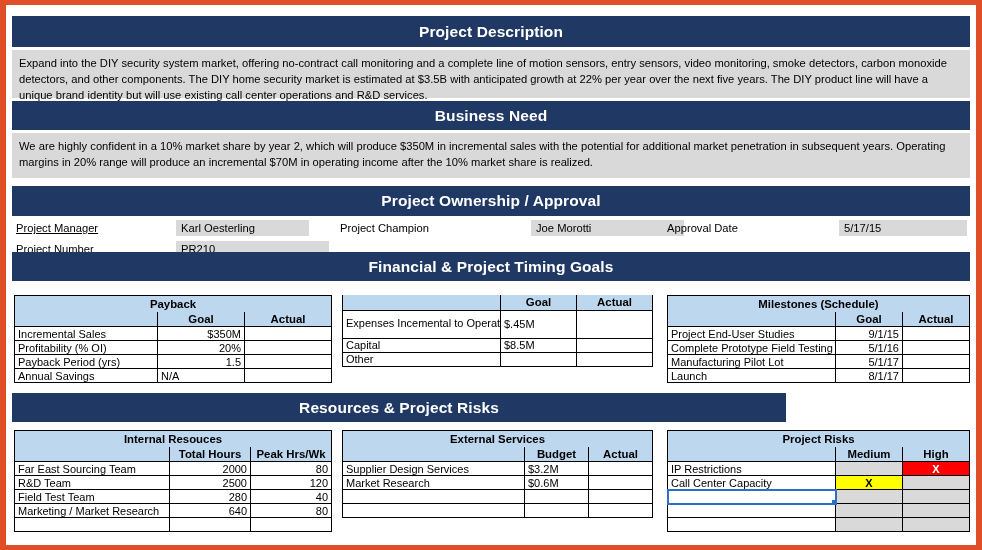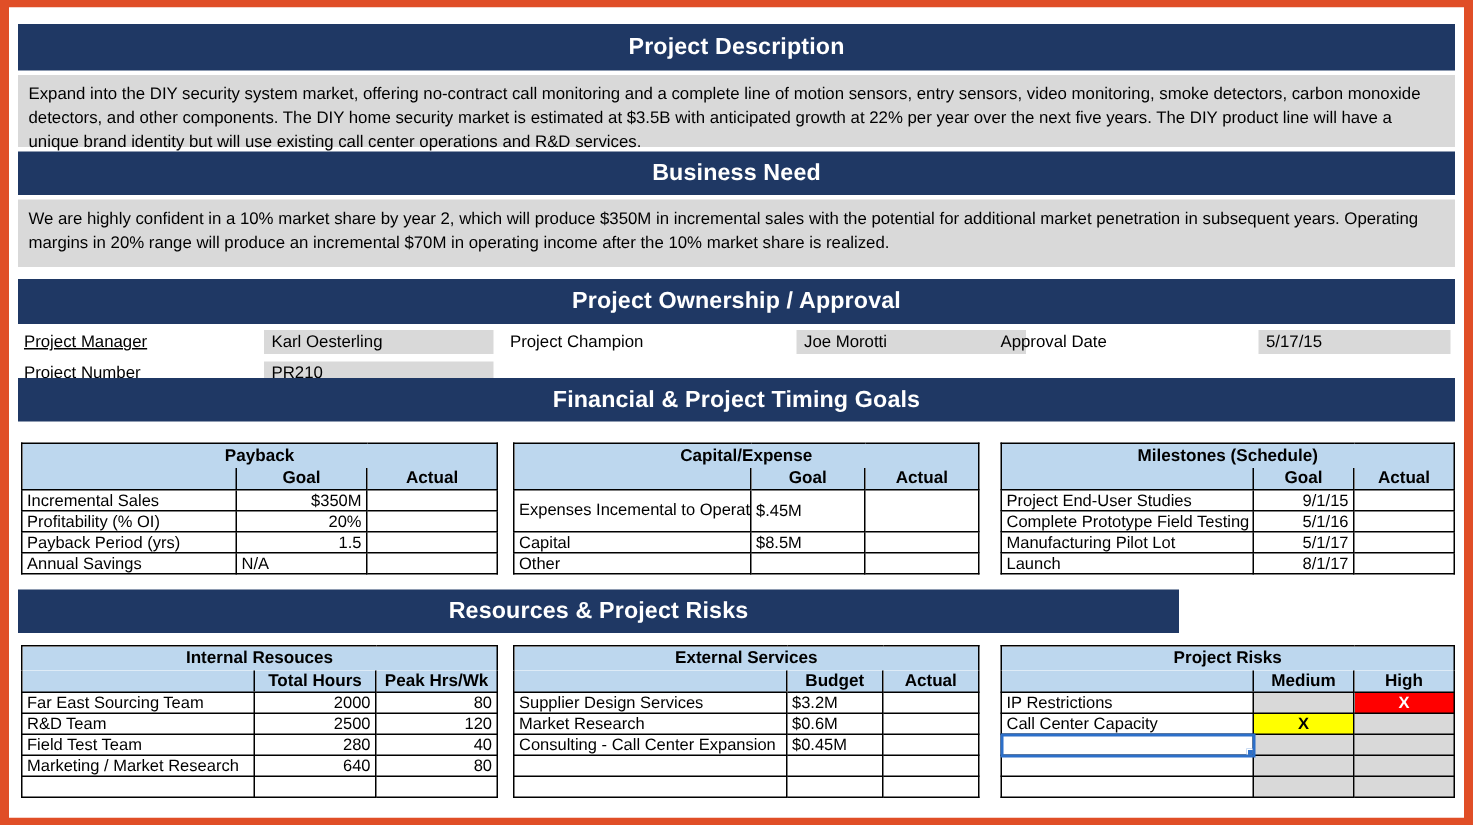--- a/index.html
+++ b/index.html
@@ -162,21 +162,21 @@
 
     <div class="section-bar" style="left:6px; top:11px; width:958px; height:31px;">Project Description</div>
     <div class="para-panel" style="left:6px; top:45px; width:958px; height:48px;">Expand into the DIY security system market, offering no-contract call monitoring and a complete line of motion sensors, entry sensors, video monitoring, smoke detectors, carbon monoxide detectors, and other components.  The DIY home security market is estimated at $3.5B with anticipated growth at 22%  per year over the next five years.  The DIY product line will have a unique brand identity but will use existing call center operations and R&amp;D services.</div>
 
     <div class="section-bar" style="left:6px; top:96px; width:958px; height:29px;">Business Need</div>
     <div class="para-panel" style="left:6px; top:128px; width:958px; height:45px;">We are highly confident in a 10% market share by year 2, which will produce $350M in incremental sales with the potential for additional market penetration in subsequent years.  Operating margins in 20% range will produce an incremental $70M in operating income after the 10% market share is realized.</div>
 
     <div class="section-bar" style="left:6px; top:181px; width:958px; height:30px;">Project Ownership / Approval</div>
 
     <div class="own-label" style="left:10px; top:217px;text-decoration:underline;">Project Manager</div>
-    <div class="own-value" style="left:170px; top:215px; width:153px;">Karl Oesterling</div>
+    <div class="own-value" style="left:170px; top:215px; width:133px;">Karl Oesterling</div>
 
     <div class="own-label" style="left:334px; top:217px;">Project Champion</div>
     <div class="own-value" style="left:525px; top:215px; width:153px;">Joe Morotti</div>
 
     <div class="own-label" style="left:661px; top:217px;">Approval Date</div>
     <div class="own-value" style="left:833px; top:215px; width:128px;">5/17/15</div>
 
     <div class="own-label" style="left:10px; top:238px;">Project Number</div>
     <div class="own-value" style="left:170px; top:236px; width:153px;">PR210</div>
 
@@ -220,23 +220,20 @@
       </tbody>
     </table>
 
     <table class="dtable" style="left:336px; top:290px; width:310px;">
       <colgroup>
           <col style="width:158px">
           <col style="width:76px">
           <col style="width:76px">
         </colgroup>
       <tbody>
-        <tr>
-            <td class="ttl" colspan="3">Capital/Expense</td>
-          </tr>
         <tr class="subhead">
           <td class="blank-head"></td>
           <td>Goal</td>
           <td>Actual</td>
         </tr>
         <tr>
           <td class="lbl tall wrap2">Expenses Incemental to Operating Budget</td>
           <td class="lft tall">$.45M</td>
           <td class="lft tall"></td>
         </tr>
@@ -355,25 +352,20 @@
           <td class="lbl">Supplier Design Services</td>
           <td class="lft">$3.2M</td>
           <td class="lft"></td>
         </tr>
         <tr>
           <td class="lbl">Market Research</td>
           <td class="lft">$0.6M</td>
           <td class="lft"></td>
         </tr>
         <tr>
-          <td class="lbl">Consulting - Call Center Expansion</td>
-          <td class="lft">$0.45M</td>
-          <td class="lft"></td>
-        </tr>
-        <tr>
           <td class="lbl"></td>
           <td class="lft"></td>
           <td class="lft"></td>
         </tr>
         <tr>
           <td class="lbl"></td>
           <td class="lft"></td>
           <td class="lft"></td>
         </tr>
       </tbody>

